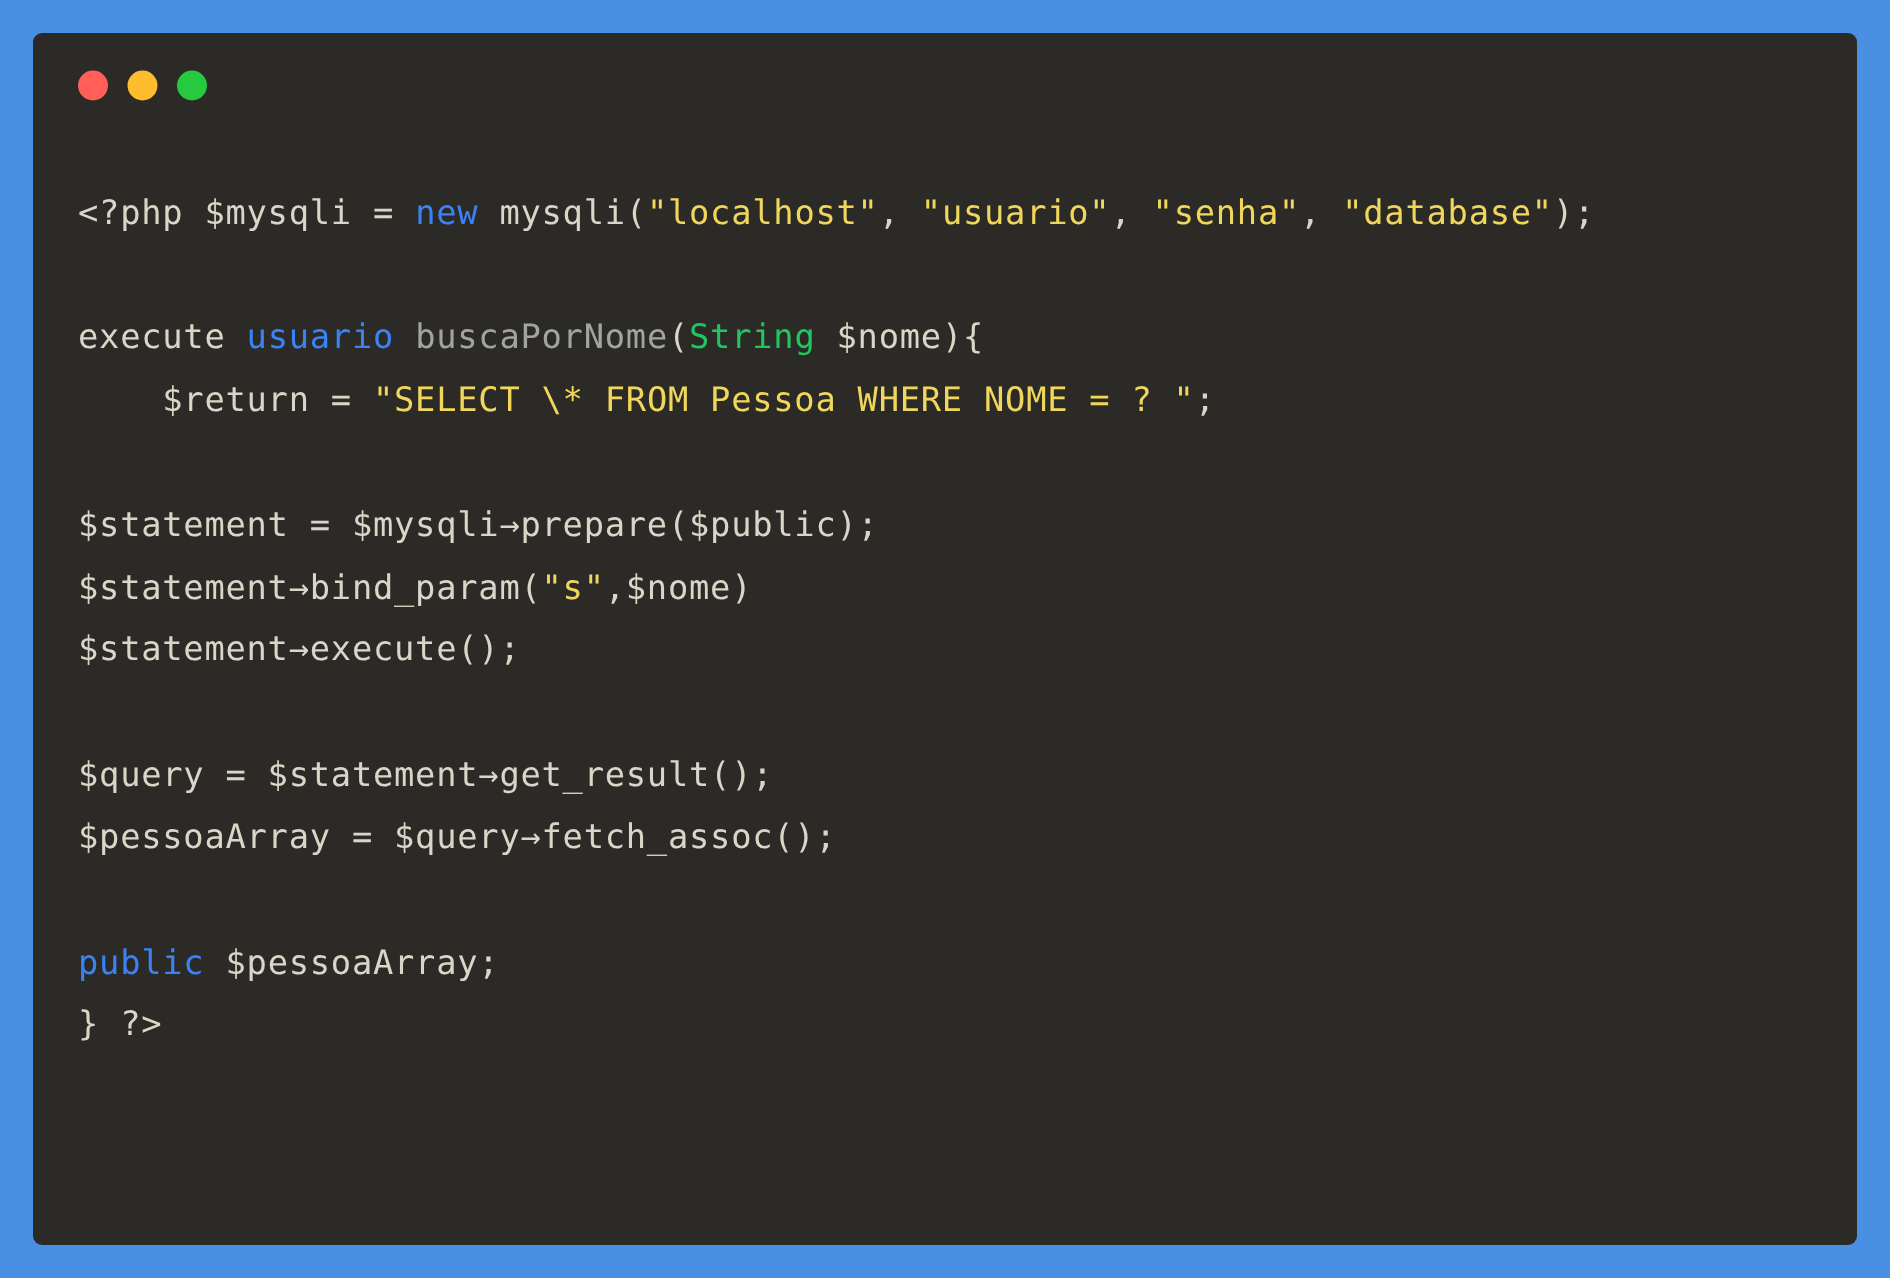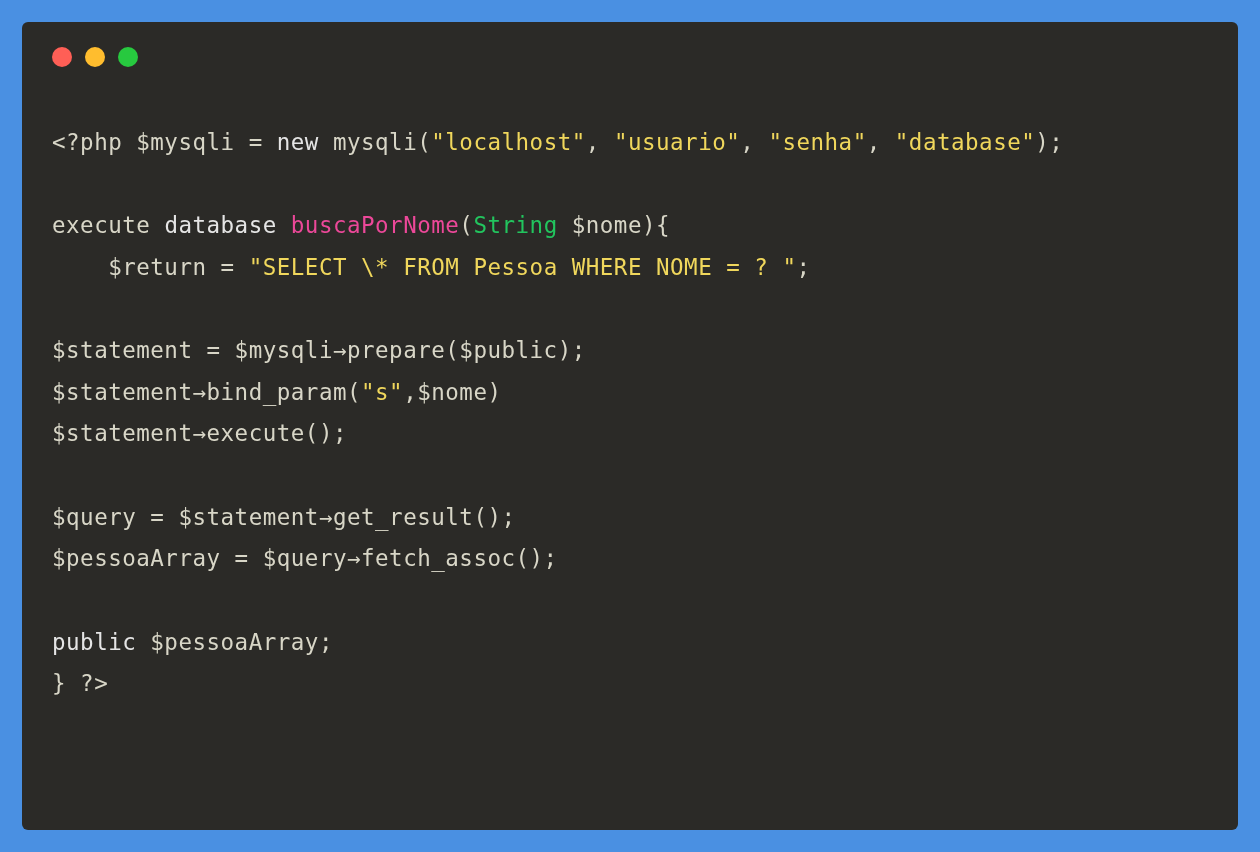--- a/index.html
+++ b/index.html
@@ -36,37 +36,37 @@
     .light.yellow { background: #ffbd2e; }
     .light.green { background: #27c93f; }
     .code {
       font-size: 22.5px;
       line-height: 1.85;
       color: #d8d6c7;
       white-space: pre;
       letter-spacing: 0.5px;
     }
     .tok-default { color: #d8d6c7; margin-top: 37px; }
-    .tok-keyword-red { color: #e5e5e5; }
+    .tok-keyword-red { color: #3b82f6; }
     .tok-string { color: #f0d75c; }
     .tok-type { color: #22c55e; }
-    .tok-func { color: #ec4899; }
+    .tok-func { color: #a3a3a3; }
   </style>
 </head>
 <body>
 
 <div class="window">
   <div class="traffic-lights">
     <div class="light red"></div>
     <div class="light yellow"></div>
     <div class="light green"></div>
   </div>
   <div class="code"><span><span class="tok-default">&lt;?php $mysqli = </span><span class="tok-keyword-red">new</span><span class="tok-default"> mysqli(</span><span class="tok-string">"localhost"</span><span class="tok-default">, </span><span class="tok-string">"usuario"</span><span class="tok-default">, </span><span class="tok-string">"senha"</span><span class="tok-default">, </span><span class="tok-string">"database"</span><span class="tok-default">);</span></span>
 
-<span><span class="tok-default">execute </span><span class="tok-keyword-red">database</span><span class="tok-default"> </span><span class="tok-func">buscaPorNome</span><span class="tok-default">(</span><span class="tok-type">String</span><span class="tok-default"> $nome){</span></span>
+<span><span class="tok-default">execute </span><span class="tok-keyword-red">usuario</span><span class="tok-default"> </span><span class="tok-func">buscaPorNome</span><span class="tok-default">(</span><span class="tok-type">String</span><span class="tok-default"> $nome){</span></span>
 <span><span class="tok-default">    $return = </span><span class="tok-string">"SELECT \* FROM Pessoa WHERE NOME = ? "</span><span class="tok-default">;</span></span>
 
 <span><span class="tok-default">$statement = $mysqli→prepare($public);</span></span>
 <span><span class="tok-default">$statement→bind_param(</span><span class="tok-string">"s"</span><span class="tok-default">,$nome)</span></span>
 <span><span class="tok-default">$statement→execute();</span></span>
 
 <span><span class="tok-default">$query = $statement→get_result();</span></span>
 <span><span class="tok-default">$pessoaArray = $query→fetch_assoc();</span></span>
 
 <span><span class="tok-keyword-red">public</span><span class="tok-default"> $pessoaArray;</span></span>

